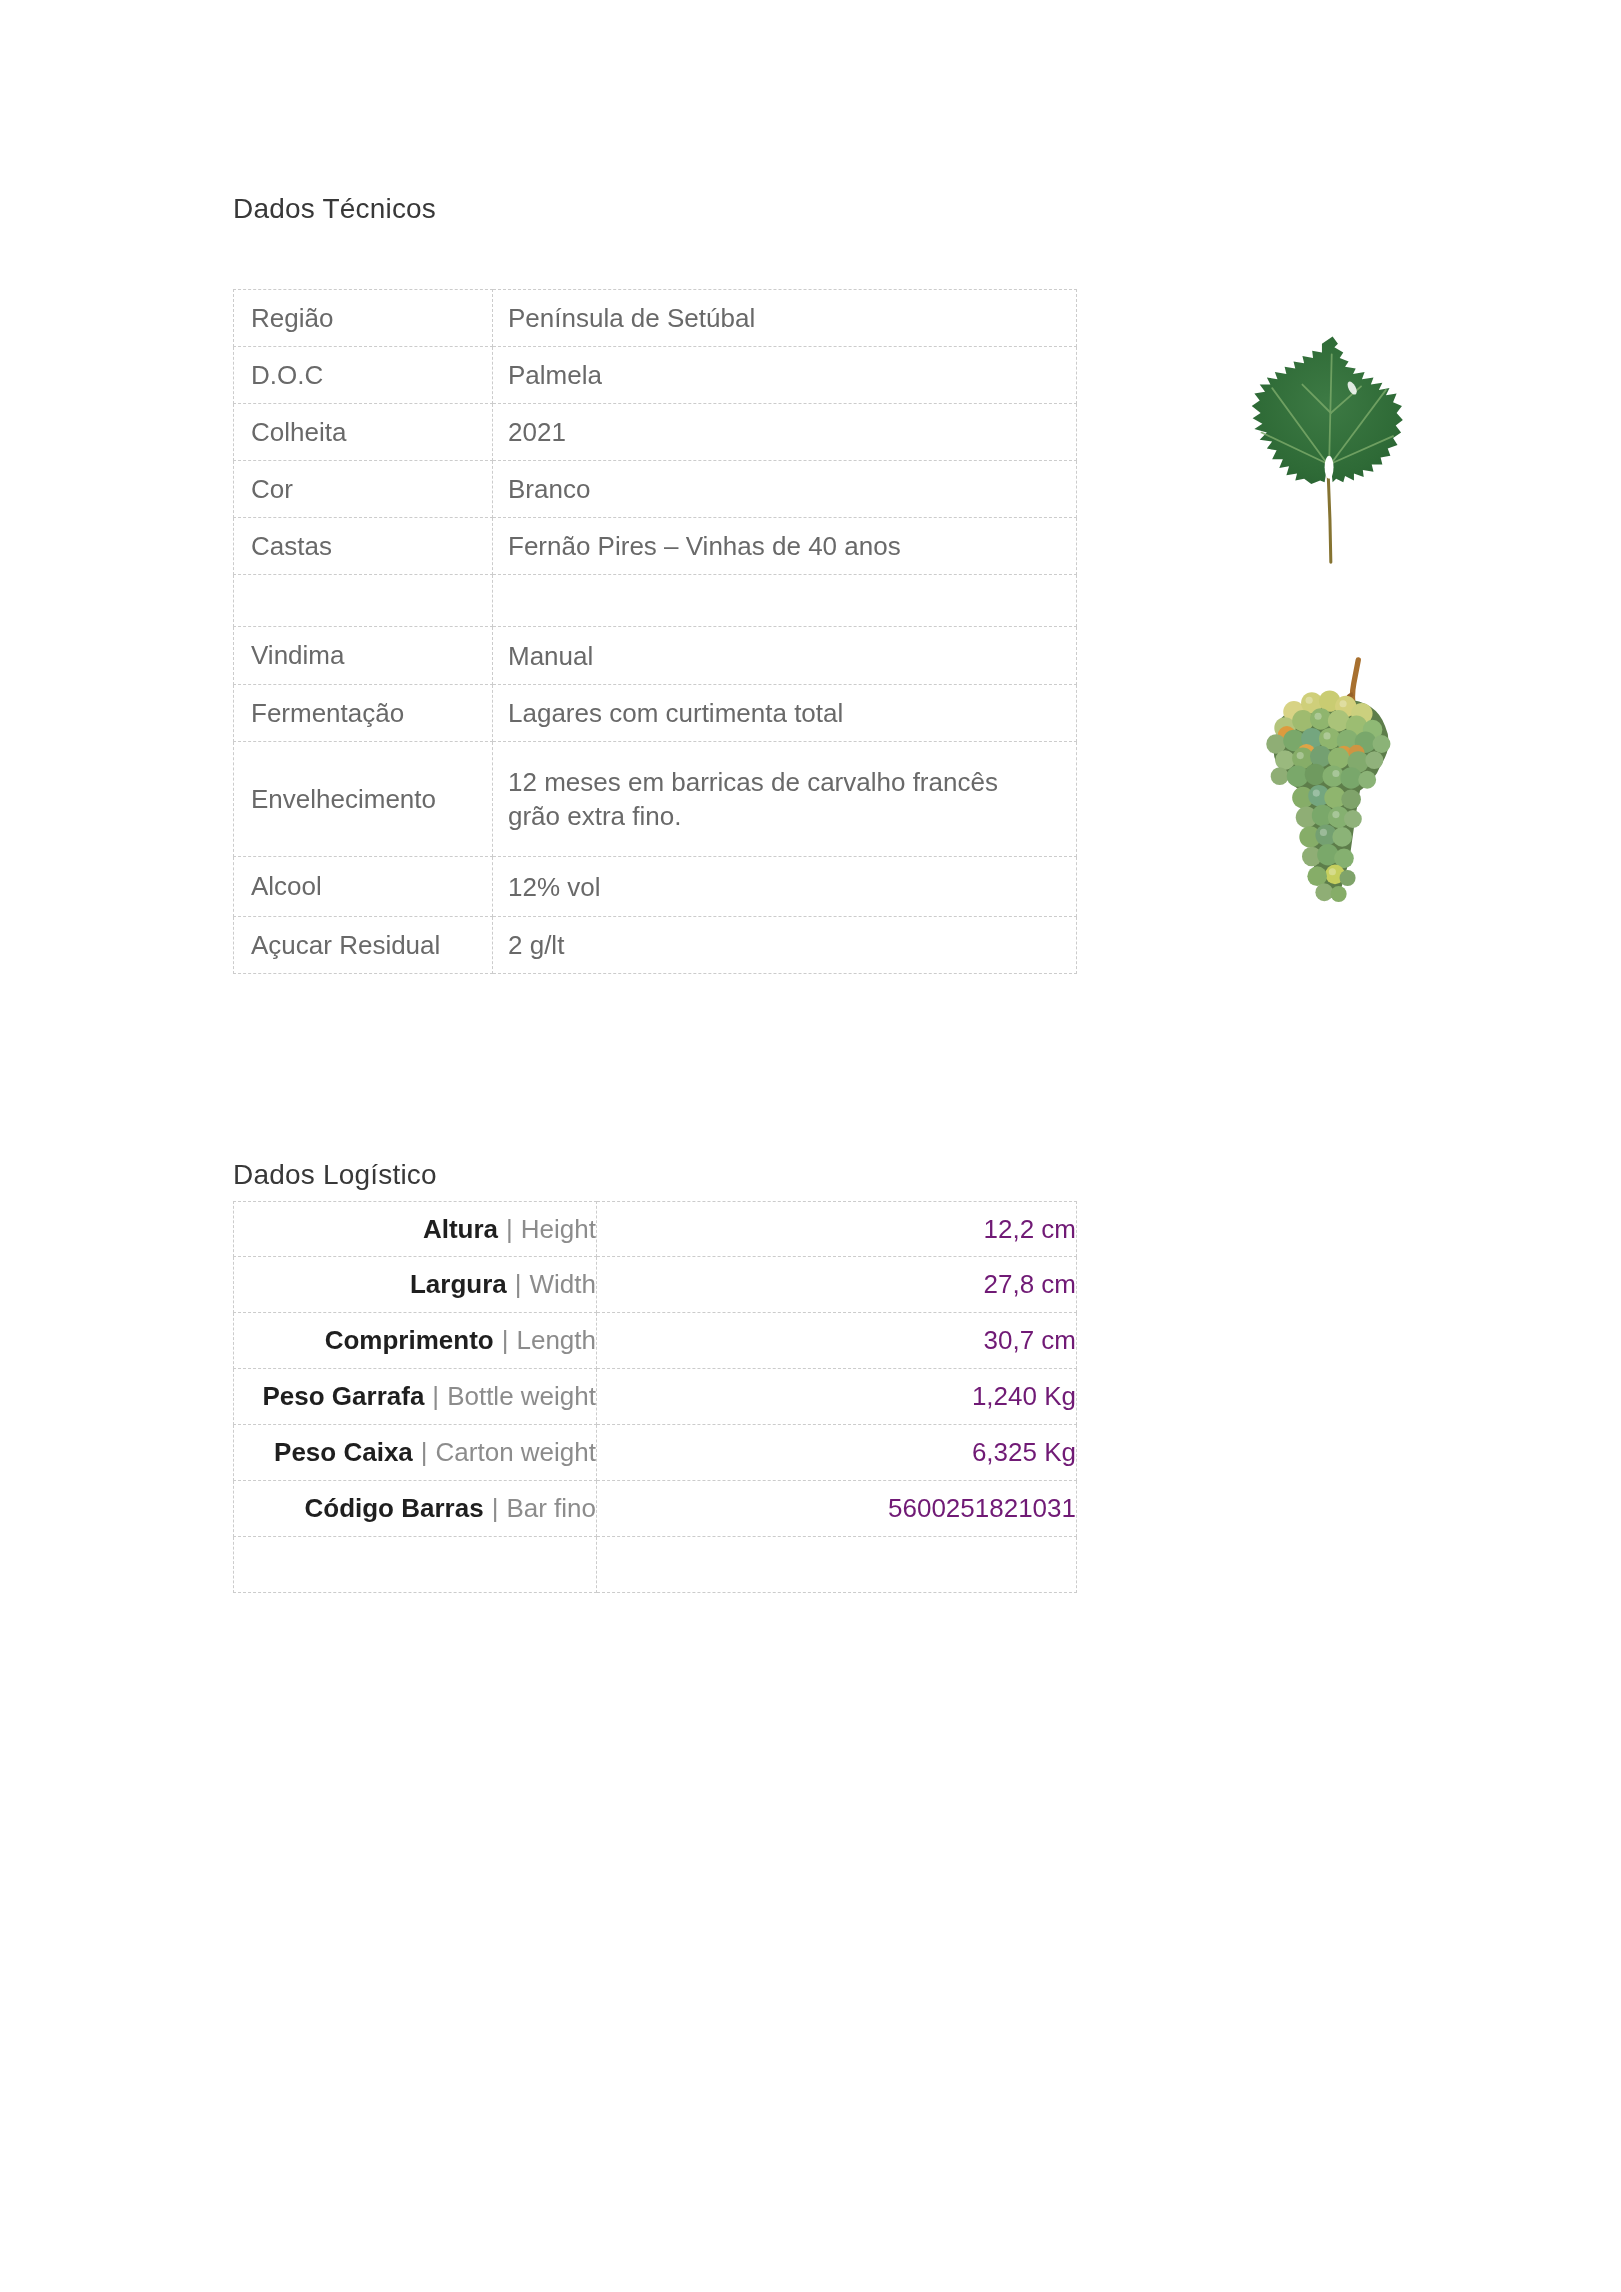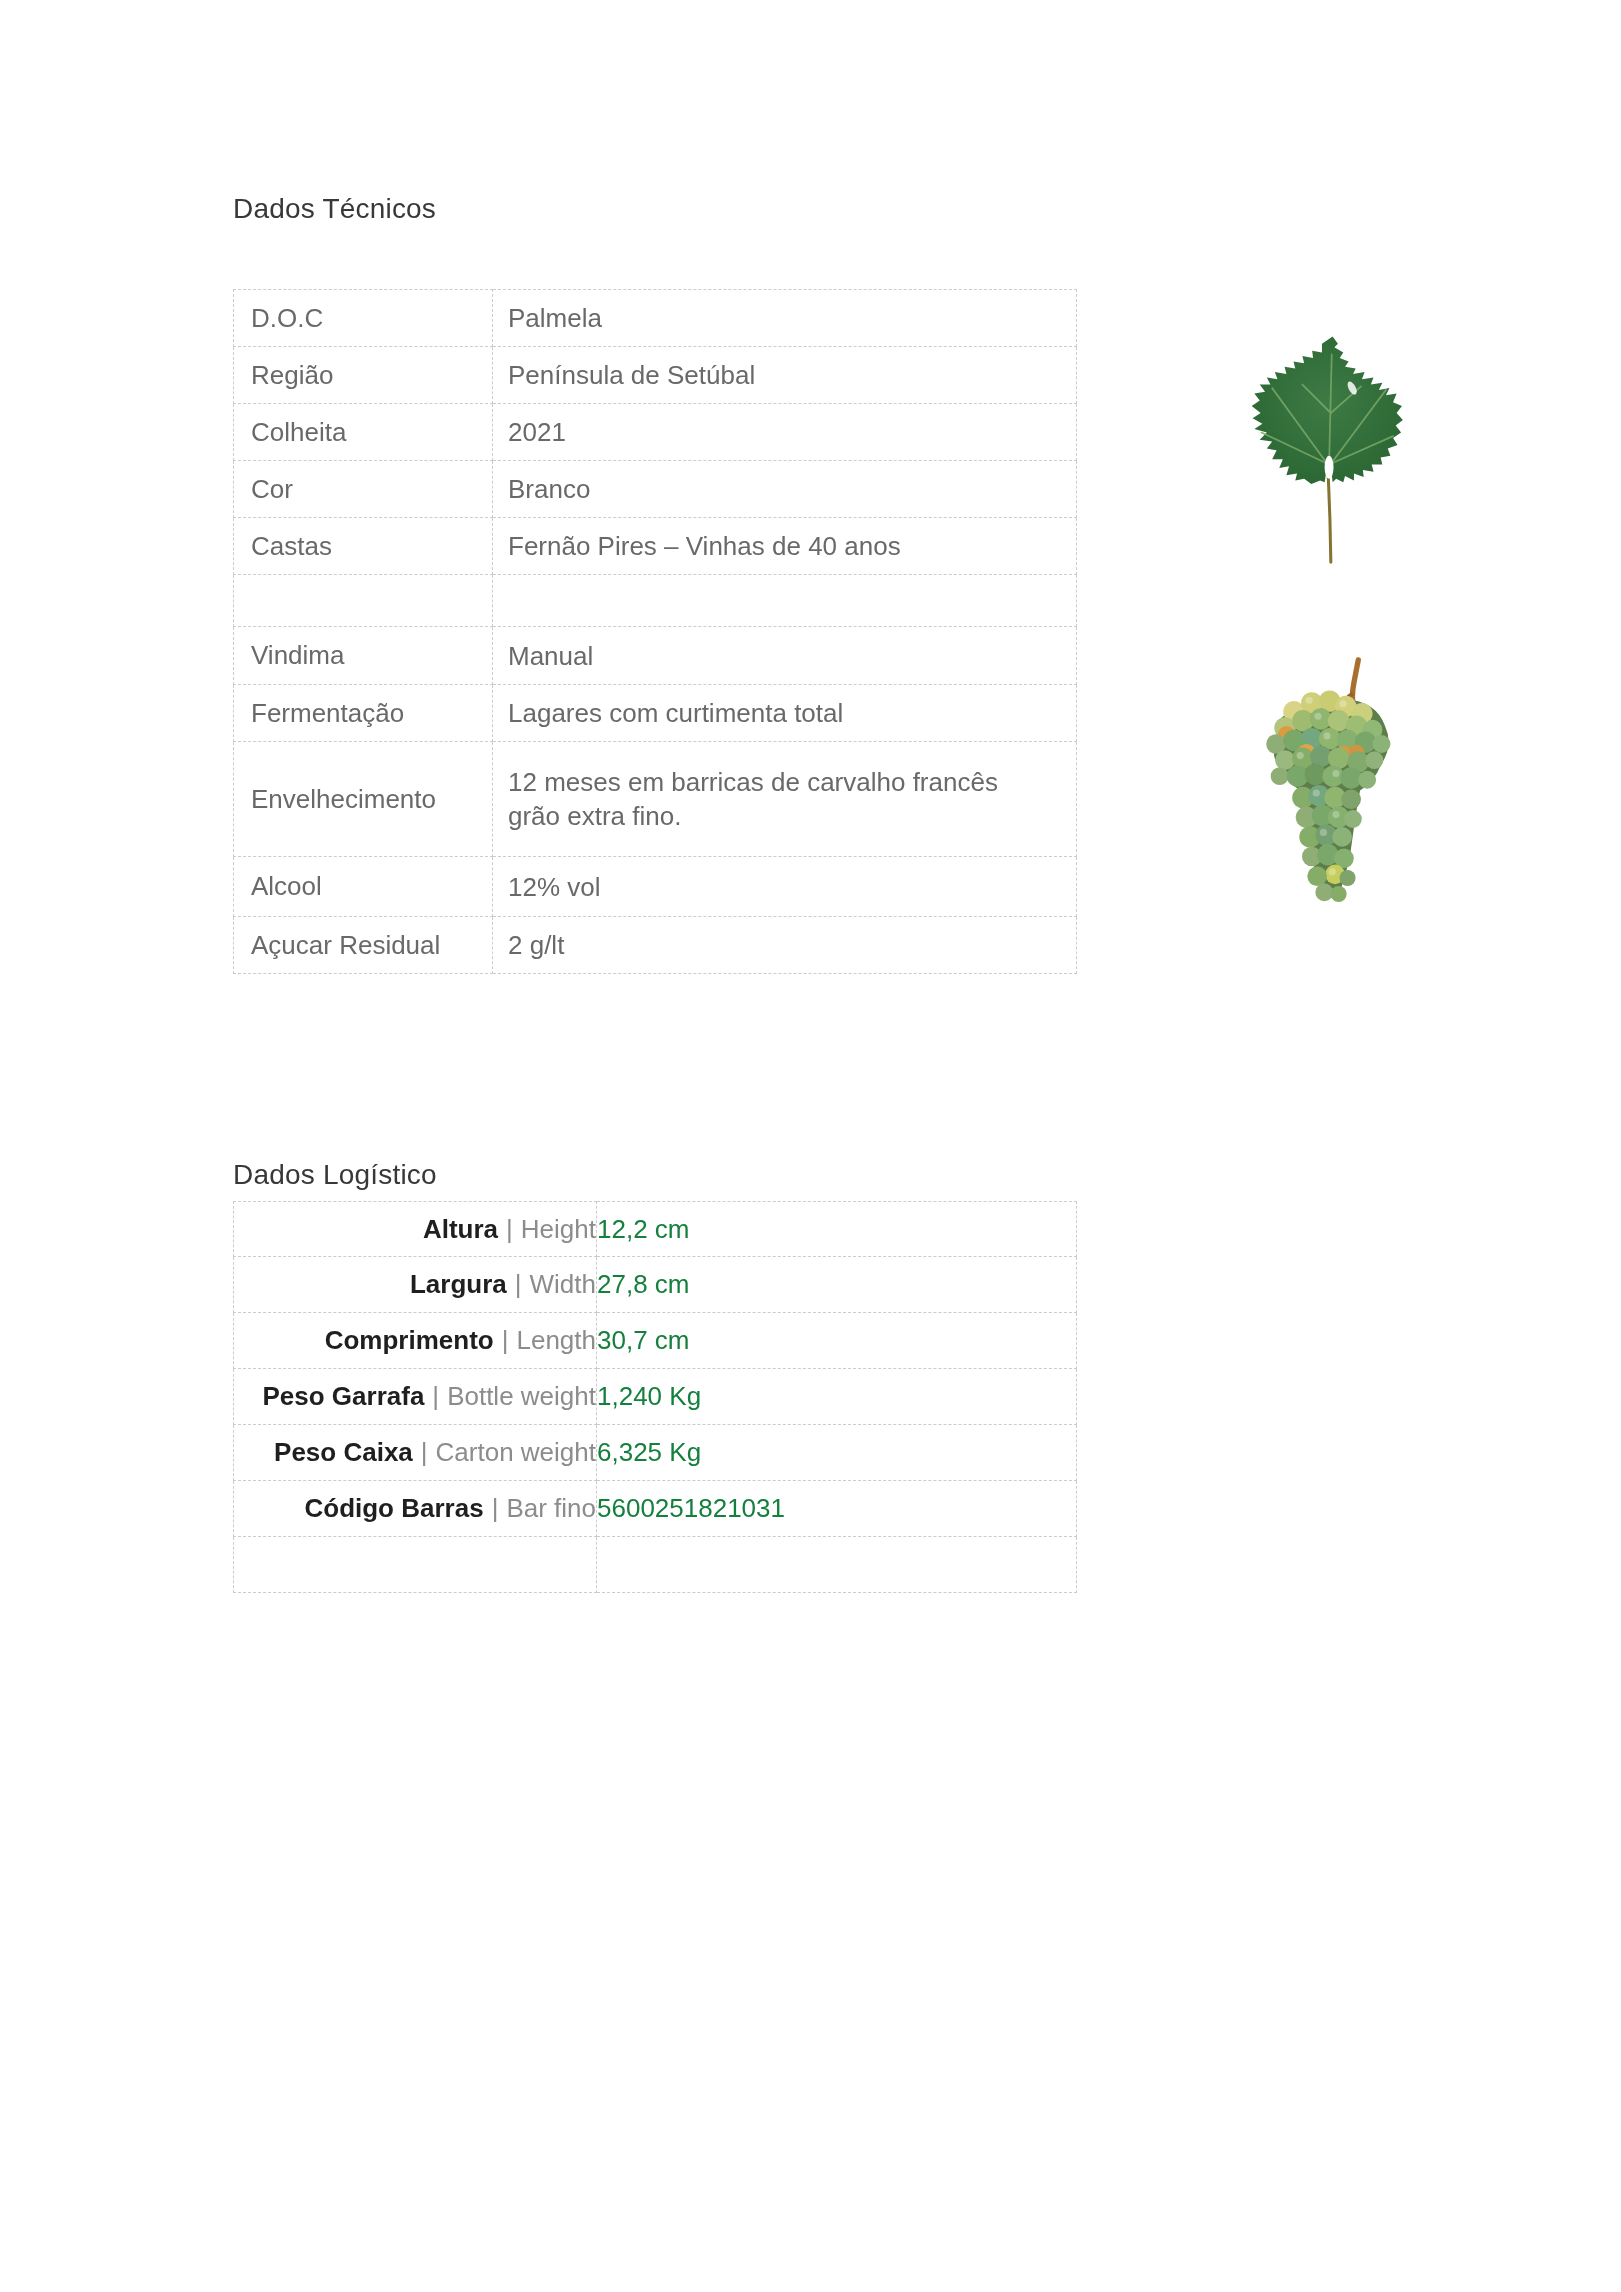--- a/index.html
+++ b/index.html
@@ -49,21 +49,21 @@
   #table-technical tr:nth-child(6){height:52px;}
   #table-technical tr:nth-child(7){height:58px;}
   #table-technical tr:nth-child(9){height:115px;}
   #table-technical tr:nth-child(10){height:60px;}
 
   
   #table-logistic{top:1201px;}
   #table-logistic col.c1{width:363px;}
   #table-logistic col.c2{width:480px;}
   #table-logistic td.label{padding-left:17px;text-align:right;}
-  #table-logistic td.value{text-align:left;color:#15803d;}
+  #table-logistic td.value{text-align:right;color:#701a75;}
   #table-logistic tr{height:56px;}
   #table-logistic tr:nth-child(1){height:55px;}
   #table-logistic tr:nth-child(8){height:57px;}
   .lbl-pt{color:#1f1f1f;font-weight:700;}
   .lbl-sep{color:#8c8c8c;margin:0 8px;font-weight:400;}
   .lbl-en{color:#8c8c8c;font-weight:400;}
 
   .figure{position:absolute;}
   #leaf-figure{left:1245px;top:333px;width:161px;height:240px;}
   #grape-figure{left:1260px;top:656px;width:134px;height:251px;}
@@ -75,26 +75,26 @@
 
   <h2 class="section-title" id="title-technical">Dados Técnicos</h2>
 
   <table class="datatable" id="table-technical">
     <colgroup>
         <col class="c1">
         <col class="c2">
       </colgroup>
     <tbody>
       <tr>
+        <td class="label"><span>Região</span></td>
+        <td class="value"><span>Península de Setúbal</span></td>
+      </tr>
+      <tr>
         <td class="label"><span>D.O.C</span></td>
         <td class="value"><span>Palmela</span></td>
-      </tr>
-      <tr>
-        <td class="label"><span>Região</span></td>
-        <td class="value"><span>Península de Setúbal</span></td>
       </tr>
       <tr>
         <td class="label"><span>Colheita</span></td>
         <td class="value"><span>2021</span></td>
       </tr>
       <tr>
         <td class="label"><span>Cor</span></td>
         <td class="value"><span>Branco</span></td>
       </tr>
       <tr>

